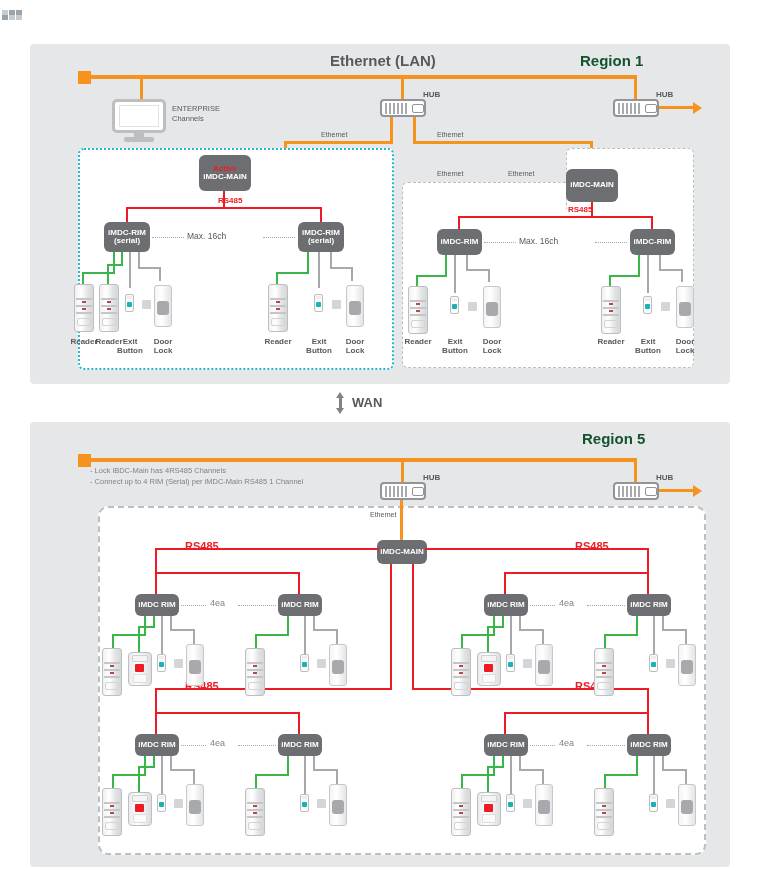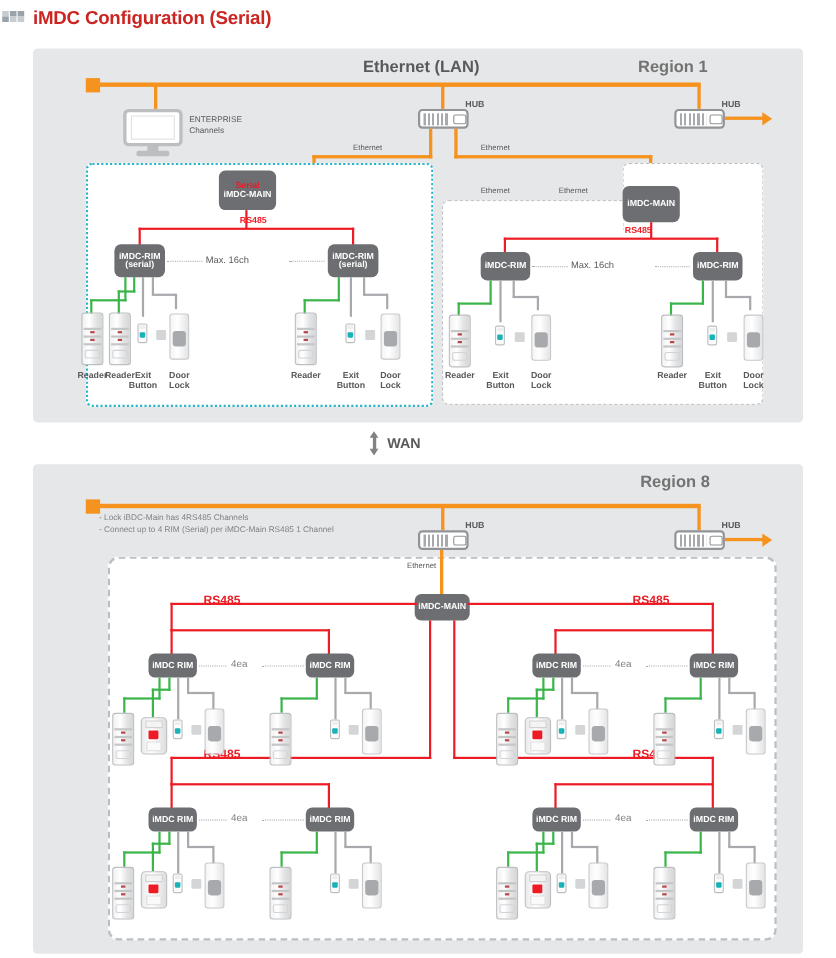--- a/index.html
+++ b/index.html
@@ -11,21 +11,21 @@
   .bullet{width:22px;height:14px;margin-left:2px;margin-right:6px;position:relative;flex:none;}
   .bullet i{position:absolute;display:block;background:#9aa2aa;}
   .bullet i.lt{background:#c7ccd1;}
   .title-text{color:#cc2420;font-size:17px;font-weight:bold;letter-spacing:-0.2px;}
 
   
   .panel{position:absolute;background:#e6e7e9;border-radius:4px;}
   #panel-region1{left:30px;top:44px;width:700px;height:340px;}
   #panel-region2{left:30px;top:422px;width:700px;height:445px;}
 
-  .region-label{position:absolute;font-size:15px;font-weight:bold;color:#737373;white-space:nowrap;}
+  .region-label{position:absolute;font-size:15px;font-weight:bold;color:#14532d;white-space:nowrap;}
   .lan-label{position:absolute;font-size:15px;font-weight:bold;color:#58595b;white-space:nowrap;}
 
   
   .ln{position:absolute;}
   .or{background:#f6921e;}
   .rd{background:#ed1c24;}
   .gr{background:#3ab54a;}
   .gy{background:#a7a9ac;}
   .orange-sq{position:absolute;width:13px;height:13px;background:#f6921e;}
 
@@ -116,21 +116,20 @@
 
   <div class="title-row">
     <span class="bullet">
       <i class="lt" style="left:0;top:0;width:6px;height:5px;"></i>
       <i style="left:0;top:5px;width:6px;height:5px;"></i>
       <i style="left:7px;top:0;width:6px;height:5px;"></i>
       <i class="lt" style="left:7px;top:5px;width:6px;height:5px;"></i>
       <i style="left:14px;top:0;width:6px;height:5px;"></i>
       <i class="lt" style="left:14px;top:5px;width:6px;height:5px;"></i>
     </span>
-    <span class="title-text">iMDC Configuration (Serial)</span>
   </div>
 
   <div class="panel" id="panel-region1">
 
     <span class="lan-label" style="left:300px;top:8px;">Ethernet (LAN)</span>
     <span class="region-label" style="left:550px;top:8px;">Region 1</span>
 
     <span class="orange-sq" style="left:48px;top:27px;"></span>
     <div class="ln or" style="left:58px;top:31px;width:549px;height:4px;"></div>
     <div class="ln or" style="left:110px;top:33px;width:3px;height:22px;"></div>
@@ -171,21 +170,21 @@
     <div class="ln or" style="left:383px;top:73px;width:3px;height:27px;"></div>
     <div class="ln or" style="left:383px;top:97px;width:180px;height:3px;"></div>
     <div class="ln or" style="left:560px;top:97px;width:3px;height:30px;"></div>
     <span class="cap" style="left:407px;top:87px;">Ethernet</span>
     <span class="cap" style="left:407px;top:126px;">Ethernet</span>
     <span class="cap" style="left:478px;top:126px;">Ethernet</span>
 
     <div class="dotbox cyanbox" style="left:48px;top:104px;width:312px;height:218px;"></div>
 
     <div class="nodebox" style="left:169px;top:111px;width:52px;height:36px;">
-      <span class="act">Serial</span>
+      <span class="act">Active</span>
       <span class="l2">iMDC-MAIN</span>
     </div>
 
     <div class="ln rd" style="left:193px;top:147px;width:2px;height:17px;"></div>
     <div class="ln rd" style="left:96px;top:163px;width:196px;height:2px;"></div>
     <div class="ln rd" style="left:96px;top:163px;width:2px;height:16px;"></div>
     <div class="ln rd" style="left:290px;top:163px;width:2px;height:16px;"></div>
     <span class="rs485" style="left:188px;top:152px;">RS485</span>
 
     <div class="nodebox" style="left:74px;top:178px;width:46px;height:30px;">
@@ -381,21 +380,21 @@
     <span class="wan-arrow">
       <i class="up"></i>
         <i class="st"></i>
         <i class="dn"></i>
     </span>
     <span class="wan-txt">WAN</span>
   </div>
 
   <div class="panel" id="panel-region2">
 
-    <span class="region-label" style="left:552px;top:8px;">Region 8</span>
+    <span class="region-label" style="left:552px;top:8px;">Region 5</span>
 
     <span class="orange-sq" style="left:48px;top:32px;"></span>
     <div class="ln or" style="left:58px;top:36px;width:549px;height:4px;"></div>
     <div class="ln or" style="left:371px;top:38px;width:3px;height:22px;"></div>
     <div class="ln or" style="left:604px;top:38px;width:3px;height:22px;"></div>
 
     <div class="note" style="left:60px;top:44px;">
       <div>- Lock iBDC-Main has 4RS485 Channels</div>
       <div>- Connect up to 4 RIM (Serial) per iMDC-Main RS485 1 Channel</div>
     </div>

